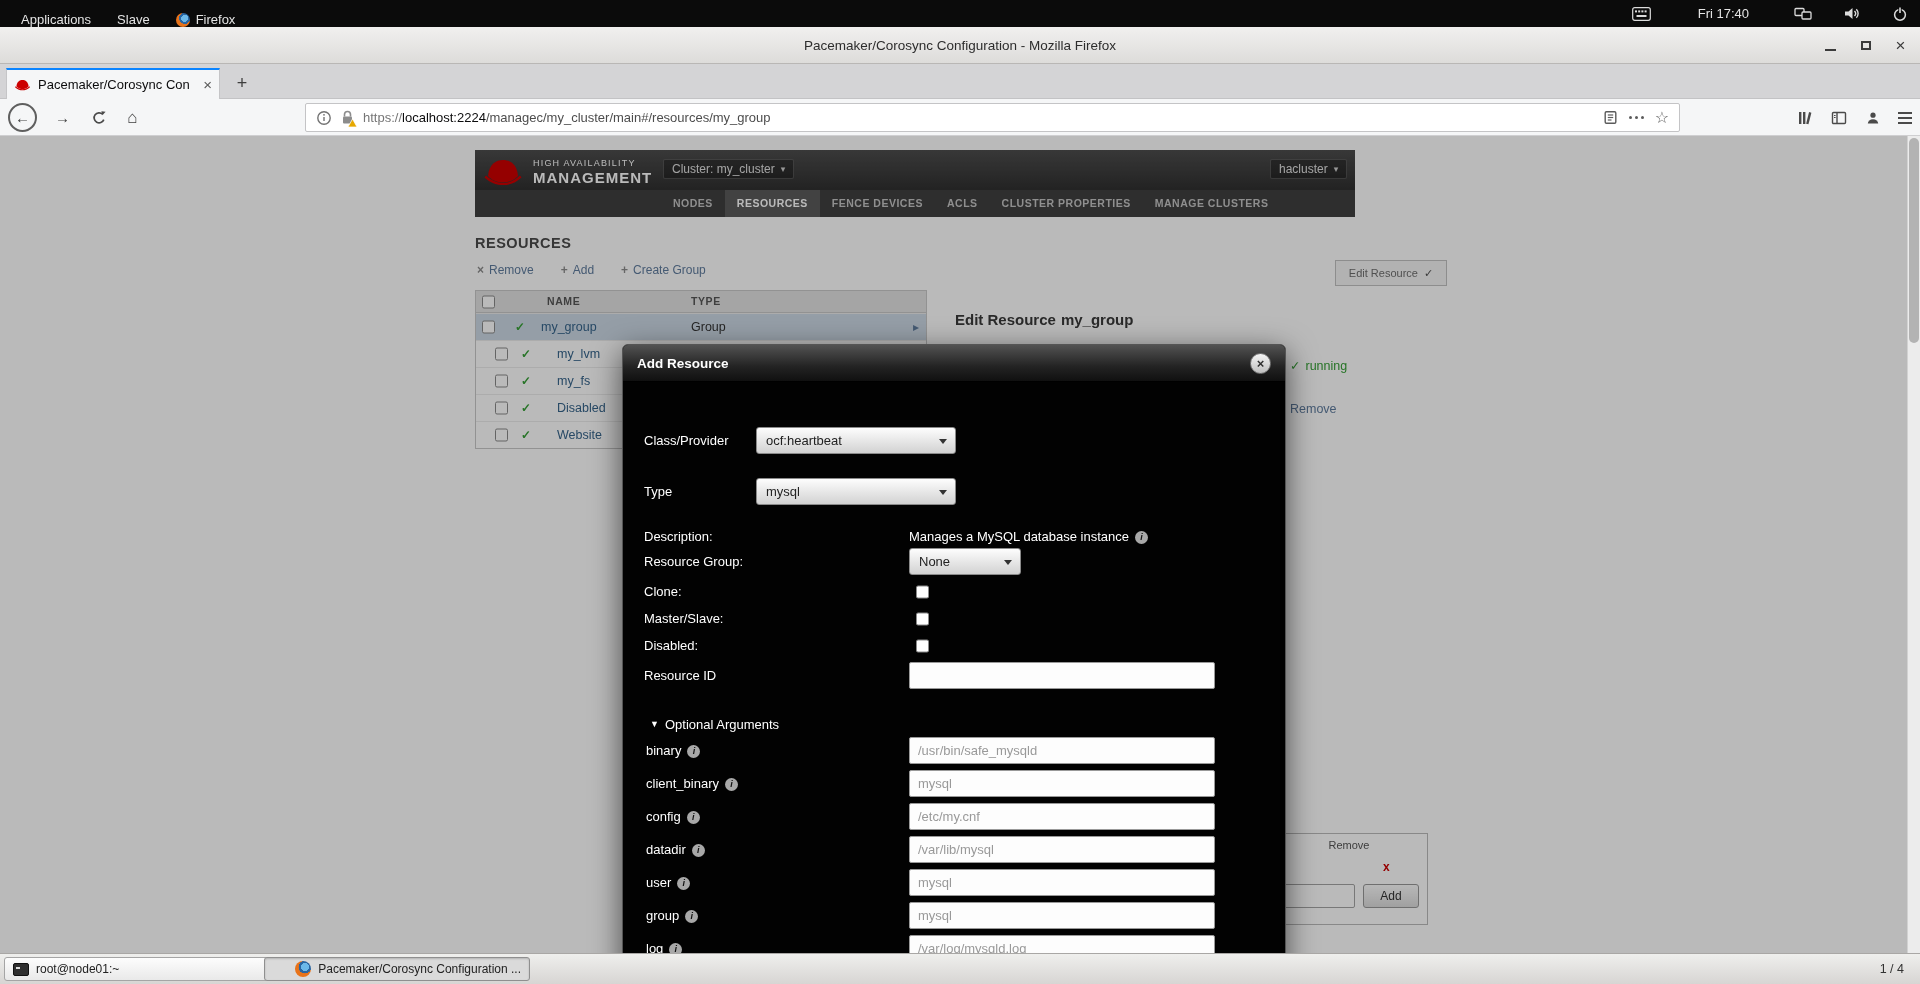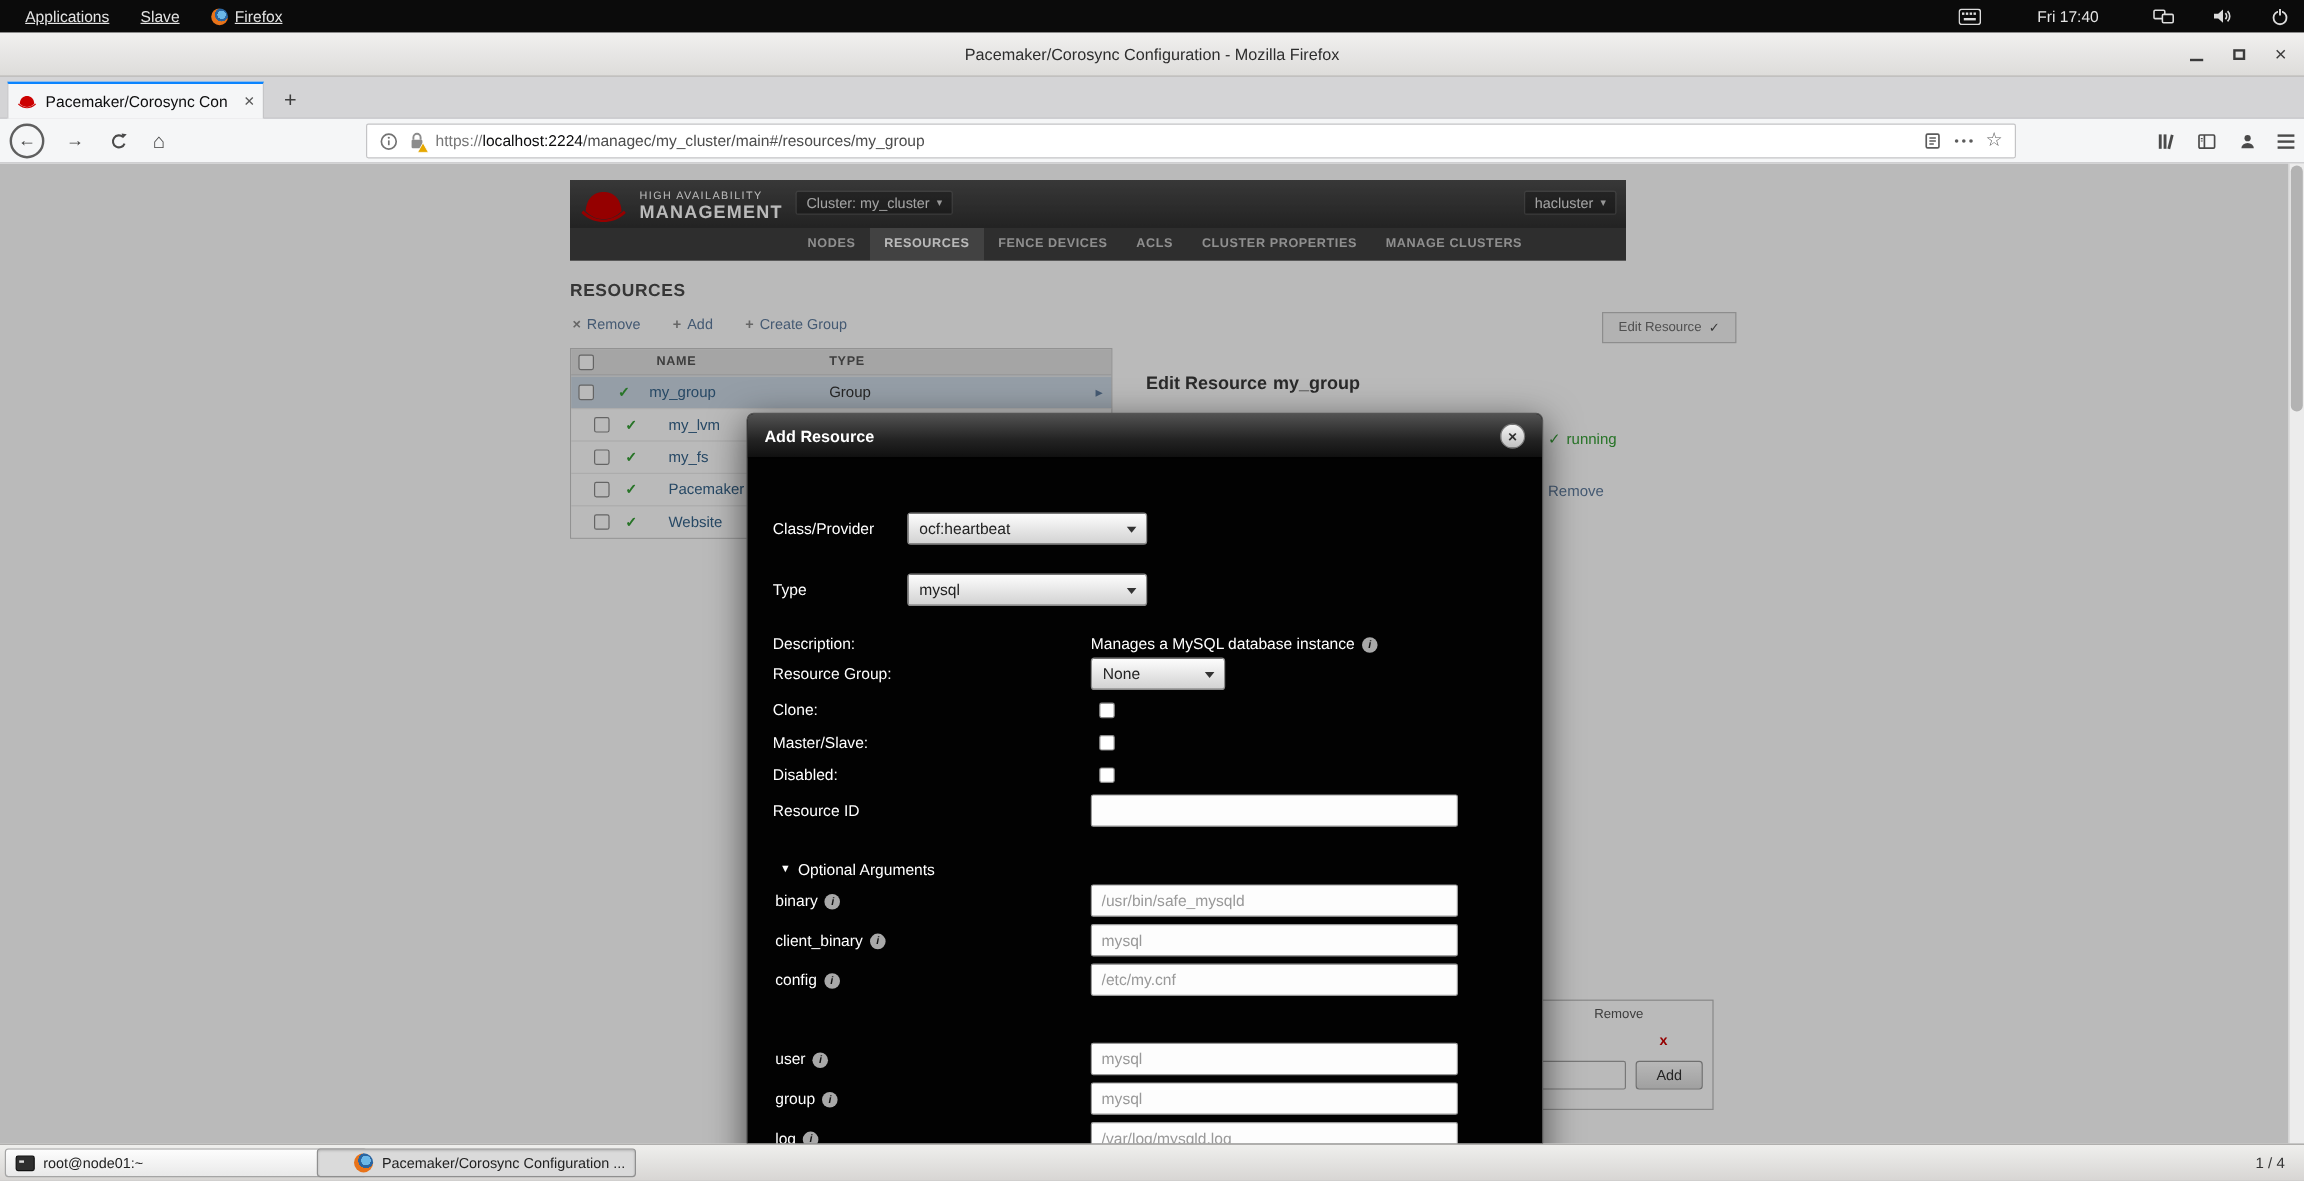--- a/index.html
+++ b/index.html
@@ -2,21 +2,21 @@
 <html><head>
 <meta charset="utf-8">
 <style>
   * { box-sizing: border-box; margin: 0; padding: 0; }
   html, body { width: 1920px; height: 984px; overflow: hidden; }
   body { font-family: "Liberation Sans", sans-serif; position: relative; background: #c9c9c9; }
 
   
   .topbar { position: absolute; left: 0; top: 0; width: 1920px; height: 27px; background: #0b0b0b; color: #e4e4e4; display: flex; align-items: center; justify-content: space-between; font-size: 13px; z-index: 100; }
   .tb-left { display: flex; align-items: center; height: 100%; padding-left: 8px; }
-  .tb-menu { padding: 0 13px; height: 100%; display: flex; align-items: center; gap: 6px; cursor: default; text-decoration: underline; }
+  .tb-menu { padding: 0 13px; height: 100%; display: flex; align-items: flex-end; gap: 6px; cursor: default; }
   .tb-right { display: flex; align-items: center; gap: 31px; padding-right: 12px; }
   .tb-clock { margin: 0 14px 0 16px; }
   .tb-ico { display: inline-flex; align-items: center; }
 
   
   .titlebar { position: absolute; left: 0; top: 27px; width: 1920px; height: 37px; background: linear-gradient(#f1f0ef, #dddcda); border-bottom: 1px solid #b9b7b5; z-index: 90; }
   .t-title { position: absolute; left: 0; right: 0; top: 0; height: 37px; line-height: 37px; text-align: center; font-size: 13.5px; color: #2d2d2d; }
   .winbtns { position: absolute; right: 6px; top: 5px; display: flex; gap: 8px; }
   .winbtn { width: 27px; height: 27px; display: inline-flex; align-items: center; justify-content: center; border-radius: 50%; }
   .wb-min { width: 11px; height: 2px; background: #3b3b3b; margin-top: 8px; }
@@ -345,21 +345,21 @@
       <span class="rname" style="left:81px">my_lvm</span>
     </div>
     <div class="trow">
       <span class="cb" style="left:19px"></span>
       <span class="tick" style="left:45px">✓</span>
       <span class="rname" style="left:81px">my_fs</span>
     </div>
     <div class="trow">
       <span class="cb" style="left:19px"></span>
       <span class="tick" style="left:45px">✓</span>
-      <span class="rname" style="left:81px">Pacemaker</span>
+      <span class="rname" style="left:81px">Disabled</span>
     </div>
     <div class="trow">
       <span class="cb" style="left:19px"></span>
       <span class="tick" style="left:45px">✓</span>
       <span class="rname" style="left:81px">Website</span>
     </div>
   </div>
 
   <div class="ep-heading">
     <span>Edit Resource</span><span class="ep-name">my_group</span>
@@ -446,20 +446,24 @@
       <input class="txt" style="left: 286px; width: 306px;" placeholder="/usr/bin/safe_mysqld">
     </div>
     <div class="m-row" style="top:425px;height:28px">
       <span class="m-label" style="left:23px;line-height:28px"><span>client_binary</span><span class="info-i">i</span></span>
       <input class="txt" style="left: 286px; width: 306px;" placeholder="mysql">
     </div>
     <div class="m-row" style="top:458px;height:28px">
       <span class="m-label" style="left:23px;line-height:28px"><span>config</span><span class="info-i">i</span></span>
       <input class="txt" style="left: 286px; width: 306px;" placeholder="/etc/my.cnf">
     </div>
+    <div class="m-row" style="top:491px;height:28px">
+      <span class="m-label" style="left:23px;line-height:28px"><span>datadir</span><span class="info-i">i</span></span>
+      <input class="txt" style="left: 286px; width: 306px;" placeholder="/var/lib/mysql">
+    </div>
     <div class="m-row" style="top:524px;height:28px">
       <span class="m-label" style="left:23px;line-height:28px"><span>user</span><span class="info-i">i</span></span>
       <input class="txt" style="left: 286px; width: 306px;" placeholder="mysql">
     </div>
     <div class="m-row" style="top:557px;height:28px">
       <span class="m-label" style="left:23px;line-height:28px"><span>group</span><span class="info-i">i</span></span>
       <input class="txt" style="left: 286px; width: 306px;" placeholder="mysql">
     </div>
     <div class="m-row" style="top:590px;height:28px">
       <span class="m-label" style="left:23px;line-height:28px"><span>log</span><span class="info-i">i</span></span>

